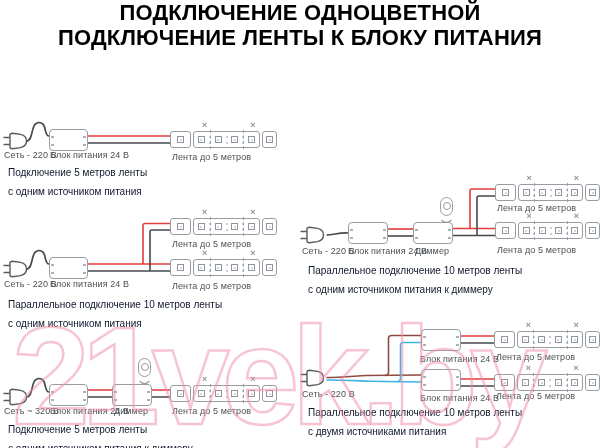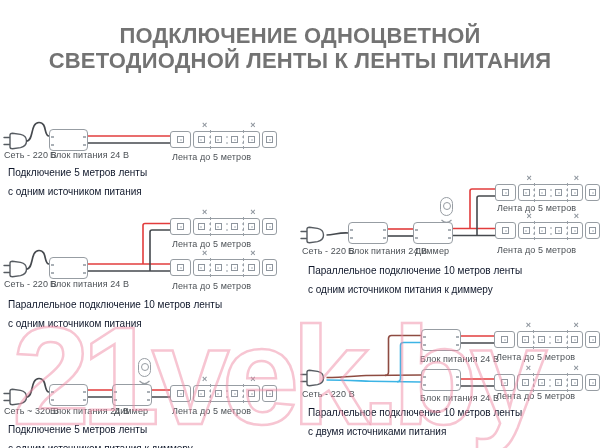--- a/index.html
+++ b/index.html
@@ -1,21 +1,21 @@
 <!DOCTYPE html>
 <html><head>
 <meta charset="utf-8">
 <style>
   * { margin:0; padding:0; box-sizing:border-box; }
   html,body { width:600px; height:448px; overflow:hidden; background:#fff;
               font-family:"Liberation Sans", sans-serif; }
   .canvas { position:relative; width:600px; height:448px; background:#fff; }
 
-  .title { position:absolute; left:0; right:0; top:23px; text-align:center;
-           font-size:22px; font-weight:bold; color:#737373; line-height:25px;
+  .title { position:absolute; left:0; right:0; top:0; text-align:center;
+           font-size:22px; font-weight:bold; color:#000000; line-height:25px;
            letter-spacing:0.2px; }
 
   .wires { position:absolute; left:0; top:0; }
 
   .box { position:absolute; background:#fff; border:1.3px solid #979da3; border-radius:4px; }
   .box::before { content:""; position:absolute; left:1px; top:6px; width:3px; height:2px;
                  background:#aab0b6; box-shadow:0 8px 0 #aab0b6; }
   .box::after  { content:""; position:absolute; right:1px; top:6px; width:3px; height:2px;
                  background:#aab0b6; box-shadow:0 8px 0 #aab0b6; }
 
@@ -93,21 +93,21 @@
     <path d="M326.5 380 C342 380 358 380.8 370 381.2 L421 382" stroke="#3cb4e5" stroke-width="1.6"></path>
     <path d="M397 381.7 Q400.5 381.6 400.5 378 L400.5 345.5 Q400.5 342.5 403.5 342.5 L421 342.5" stroke="#3cb4e5" stroke-width="1.6"></path>
     <path d="M461 336 L494 336" stroke="#e23c3c" stroke-width="1.6"></path>
     <path d="M461 343 L494 343" stroke="#45494e" stroke-width="1.6"></path>
     <path d="M461 379 L494 379" stroke="#e23c3c" stroke-width="1.6"></path>
     <path d="M461 386 L494 386" stroke="#45494e" stroke-width="1.6"></path>
   </svg>
 
   <div class="title">
     <div>ПОДКЛЮЧЕНИЕ ОДНОЦВЕТНОЙ</div>
-    <div>СВЕТОДИОДНОЙ ЛЕНТЫ К ЛЕНТЫ ПИТАНИЯ</div>
+    <div>ПОДКЛЮЧЕНИЕ ЛЕНТЫ К БЛОКУ ПИТАНИЯ</div>
   </div>
 
   <div class="box" style="left:49px;top:129px;width:39px;height:22px"></div>
   <div class="box" style="left:49px;top:257px;width:39px;height:22px"></div>
   <div class="box" style="left:49px;top:384px;width:39px;height:22px"></div>
   <div class="box" style="left:112px;top:384px;width:40px;height:22px"></div>
   <div class="box" style="left:348px;top:222px;width:40px;height:22px"></div>
   <div class="box" style="left:413px;top:222px;width:40px;height:22px"></div>
   <div class="box" style="left:421px;top:329px;width:40px;height:22px"></div>
   <div class="box" style="left:421px;top:369px;width:40px;height:22px"></div>

